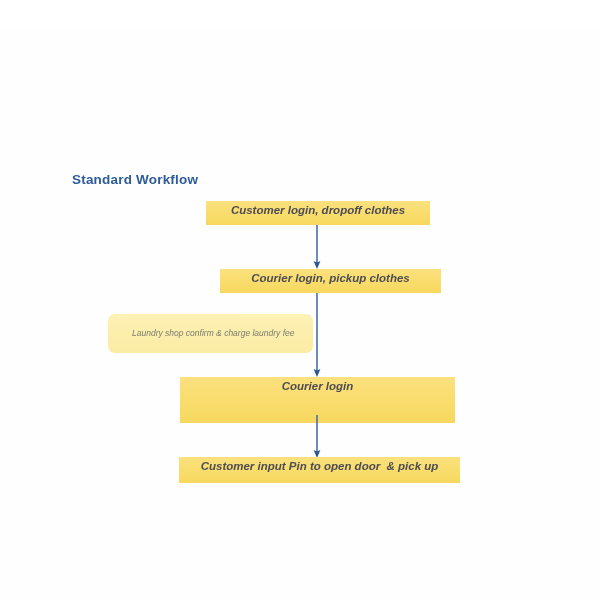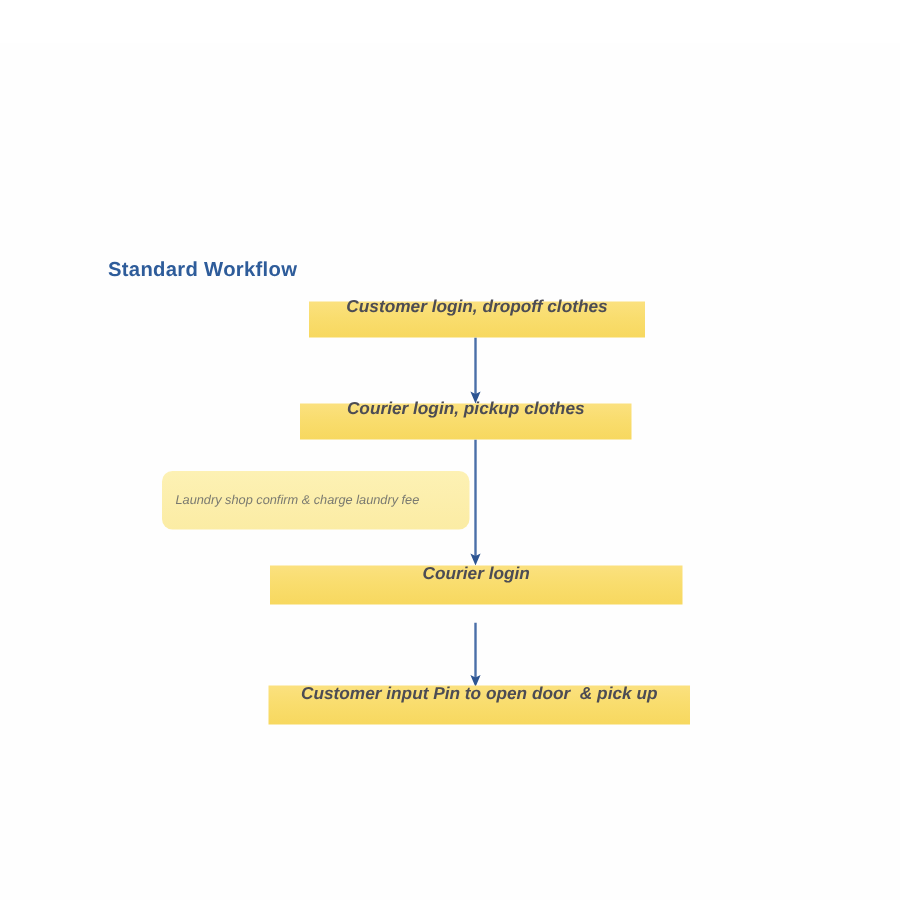--- a/index.html
+++ b/index.html
@@ -34,39 +34,39 @@
 
   
   .flow-box {
     position: absolute;
     box-sizing: border-box;
     background: linear-gradient(180deg, #fbe17f 0%, #f9dd6e 45%, #f7d85f 100%);
     border-radius: 0;
     display: flex;
     flex-direction: column;
     align-items: center;
-    justify-content: flex-end;
+    justify-content: flex-start;
     text-align: center;
     color: #4c4c54;
     font-weight: bold;
     font-style: italic;
     font-size: 11.5px;
     line-height: 15px;
-    padding: 12px 10px;
+    padding: 2px 10px;
     box-shadow: 0 0 0 0 rgba(0,0,0,0);
   }
   .flow-box .line {
     display: block;
     white-space: pre;
   }
 
   
   #box-step-1 { left: 206px; top: 172px;  width: 224px; height: 24px; }
-  #box-step-2 { left: 200px; top: 240px;  width: 221px; height: 24px; }
-  #box-step-3 { left: 180px; top: 348px;  width: 275px; height: 26px; }
+  #box-step-2 { left: 220px; top: 240px;  width: 221px; height: 24px; }
+  #box-step-3 { left: 180px; top: 348px;  width: 275px; height: 46px; }
   #box-step-4 { left: 179px; top: 428px;  width: 281px; height: 26px; }
 
   
   #box-note {
     position: absolute;
     left: 108px;
     top: 285px;
     width: 205px;
     height: 39px;
     box-sizing: border-box;
@@ -75,21 +75,21 @@
     display: flex;
     flex-direction: column;
     align-items: flex-start;
     justify-content: center;
     text-align: left;
     color: #7a7a70;
     font-weight: normal;
     font-style: italic;
     font-size: 8.5px;
     line-height: 13px;
-    padding: 2px 9px;
+    padding: 2px 24px;
   }
   #box-note .line { display: block; white-space: pre; }
 
   
   .arrow {
     position: absolute;
     overflow: visible;
   }
   .arrow svg { display: block; }
 </style>

